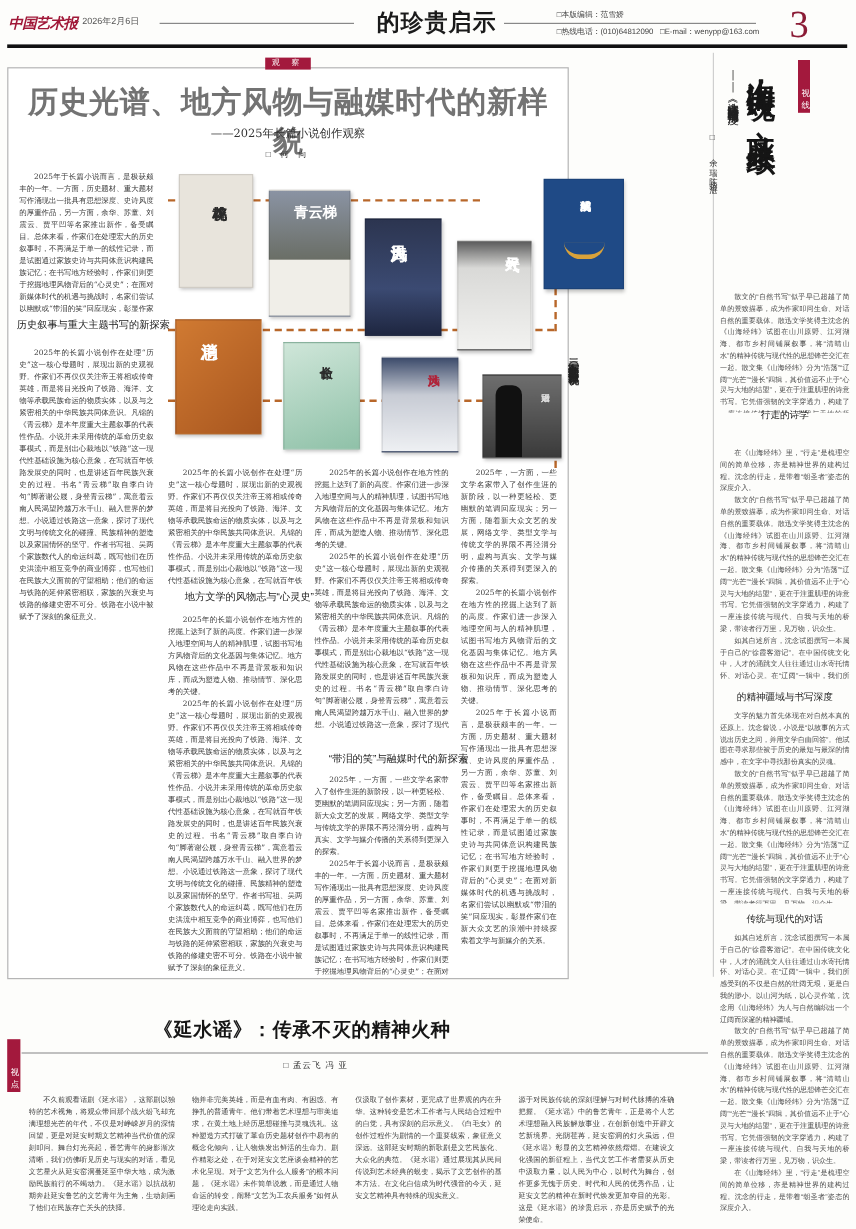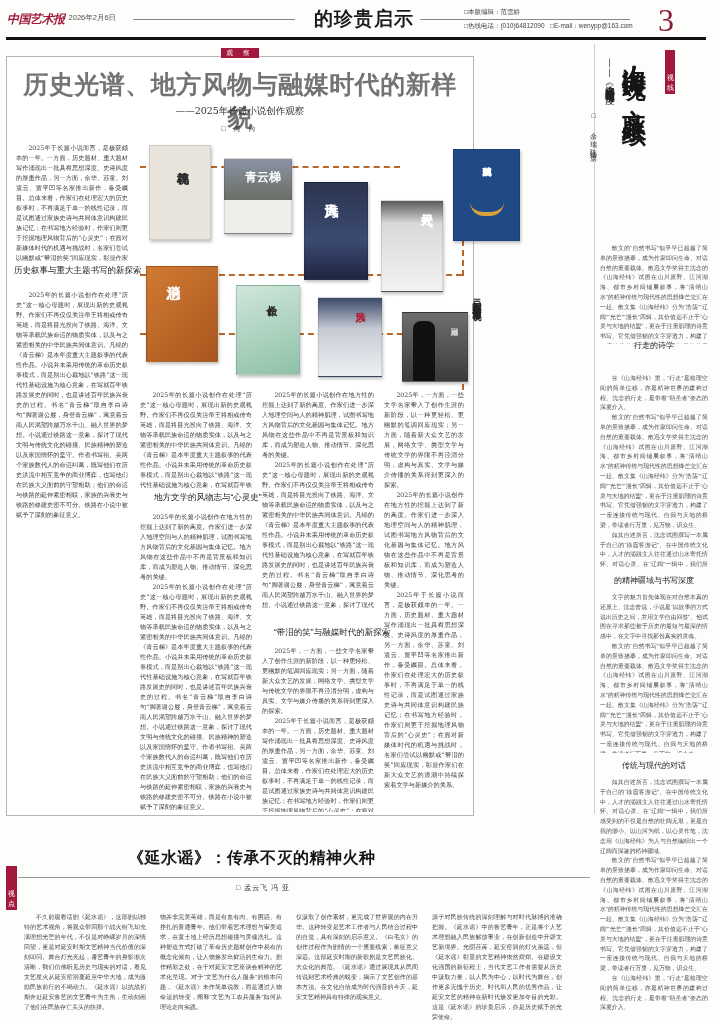--- a/index.html
+++ b/index.html
@@ -97,21 +97,21 @@
   <div>
     <div class="dash-line" style="left:140px; top:166px; width:260px;"></div>
     <div class="dash-line" style="left:140px; top:274px; width:322px;"></div>
     <div class="dash-line" style="left:140px; top:333px; width:322px;"></div>
     <div class="dash-vline" style="left:462px; top:240px; height:36px;"></div>
     <div class="dash-vline" style="left:462px; top:335px; height:55px;"></div>
 
     <div class="book" style="left:149px; top:145px; width:62px; height:95px; background:#e8e4dc;">
       <span class="bt" style="left:24px; top:16px; font-size:12px; color:#2b2b2b;">桃花坞</span>
     </div>
-    <div class="book" style="left:224px; top:158px; width:68px; height:76px; background:linear-gradient(#8a93a3 0%, #6a6e66 55%, #f0eee8 55%);">
+    <div class="book" style="left:224px; top:158px; width:68px; height:106px; background:linear-gradient(#8a93a3 0%, #6a6e66 55%, #f0eee8 55%);">
       <span style="position:absolute; left:20px; top:10px; font-size:12px; font-weight:bold; color:#fff;">青云梯</span>
     </div>
     <div class="book" style="left:304px; top:182px; width:64px; height:98px; background:linear-gradient(#2c3550 0%, #3b4a72 60%, #1e2640 100%);">
       <span class="bt" style="left:18px; top:10px; font-size:14px; color:#fff;">大海风</span>
     </div>
     <div class="book" style="left:381px; top:200px; width:62px; height:92px; background:linear-gradient(#5a5a5a 0%, #d9d9d7 25%, #f2f2f0 100%);">
       <span class="bt" style="left:36px; top:4px; font-size:12px; color:#fff;">好天气</span>
     </div>
     <div class="book" style="left:453px; top:149px; width:67px; height:92px; background:#1f4a86;">
       <span class="bt" style="left:26px; top:10px; font-size:9px; color:#fff;">咸的玩笑</span>

